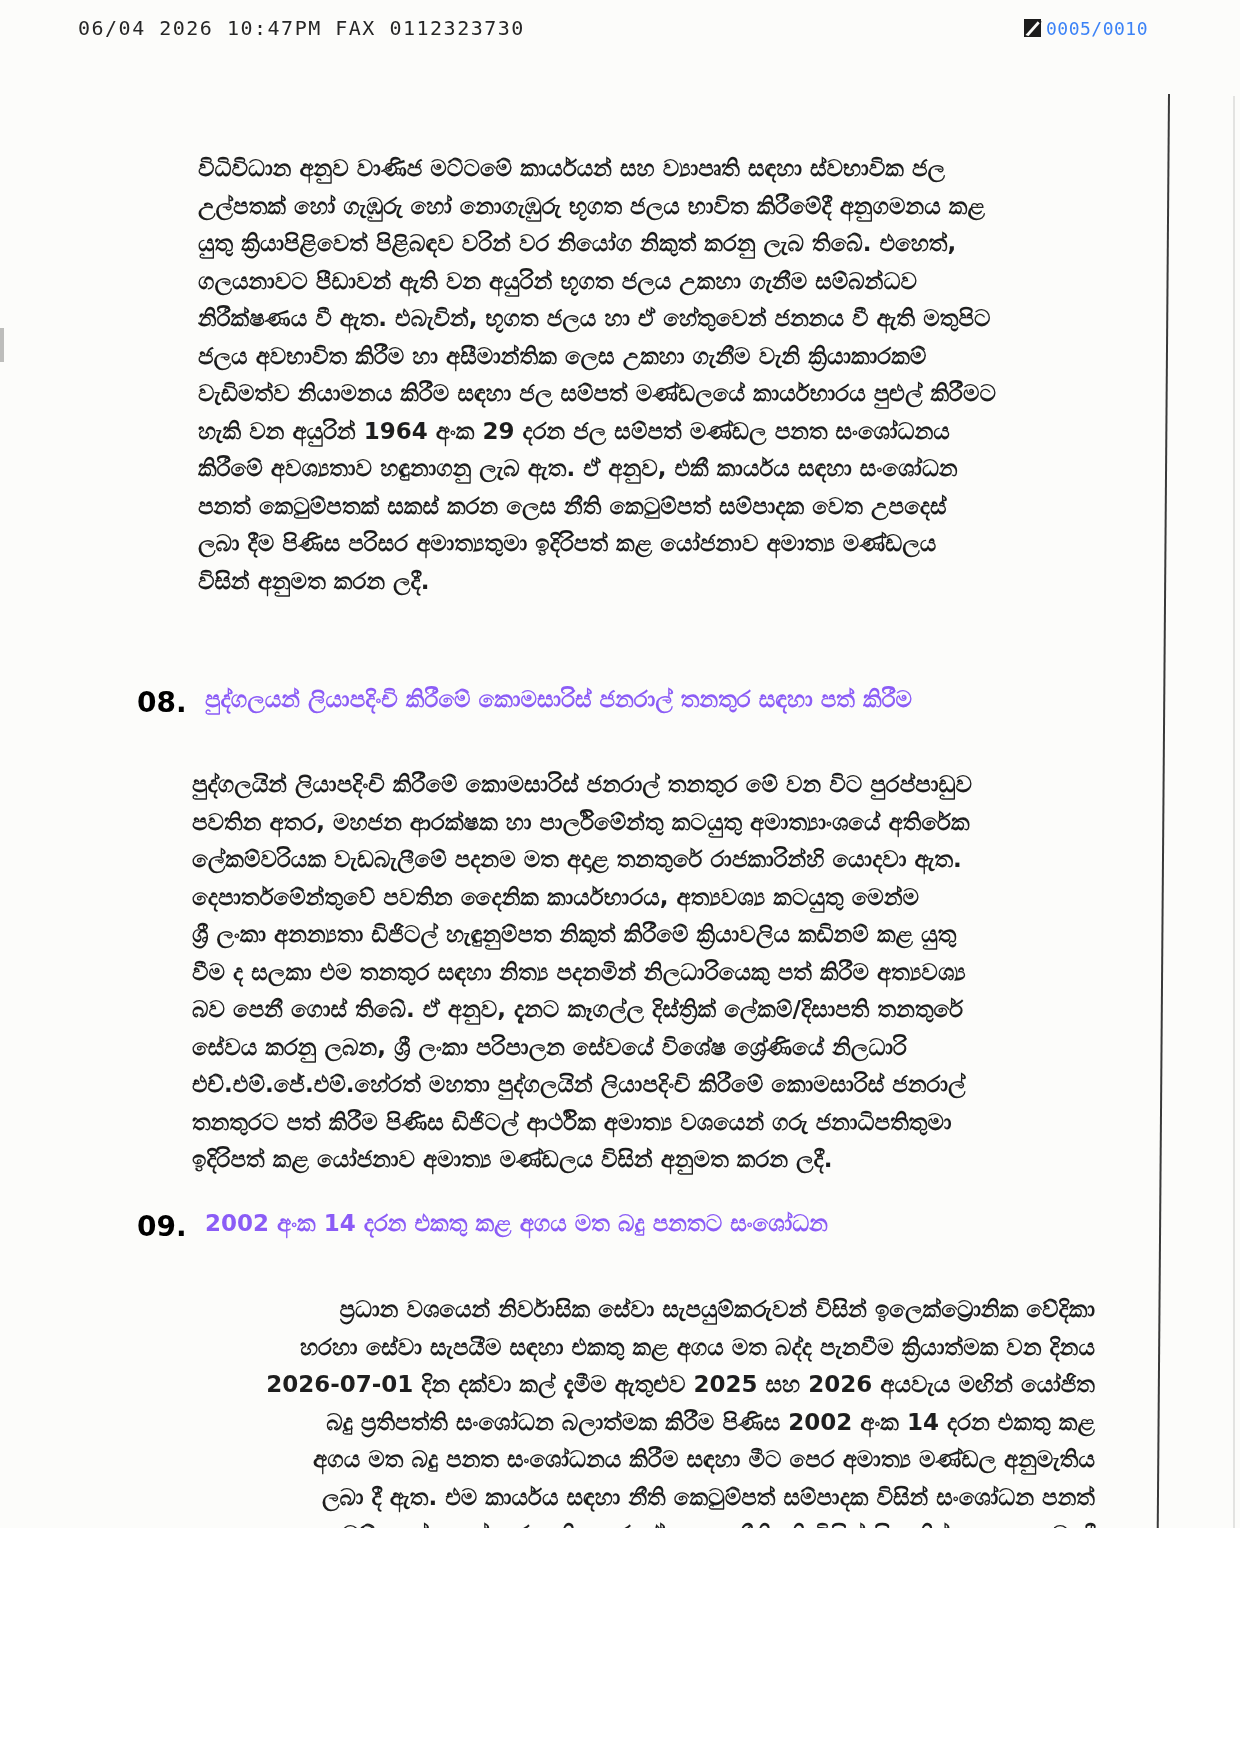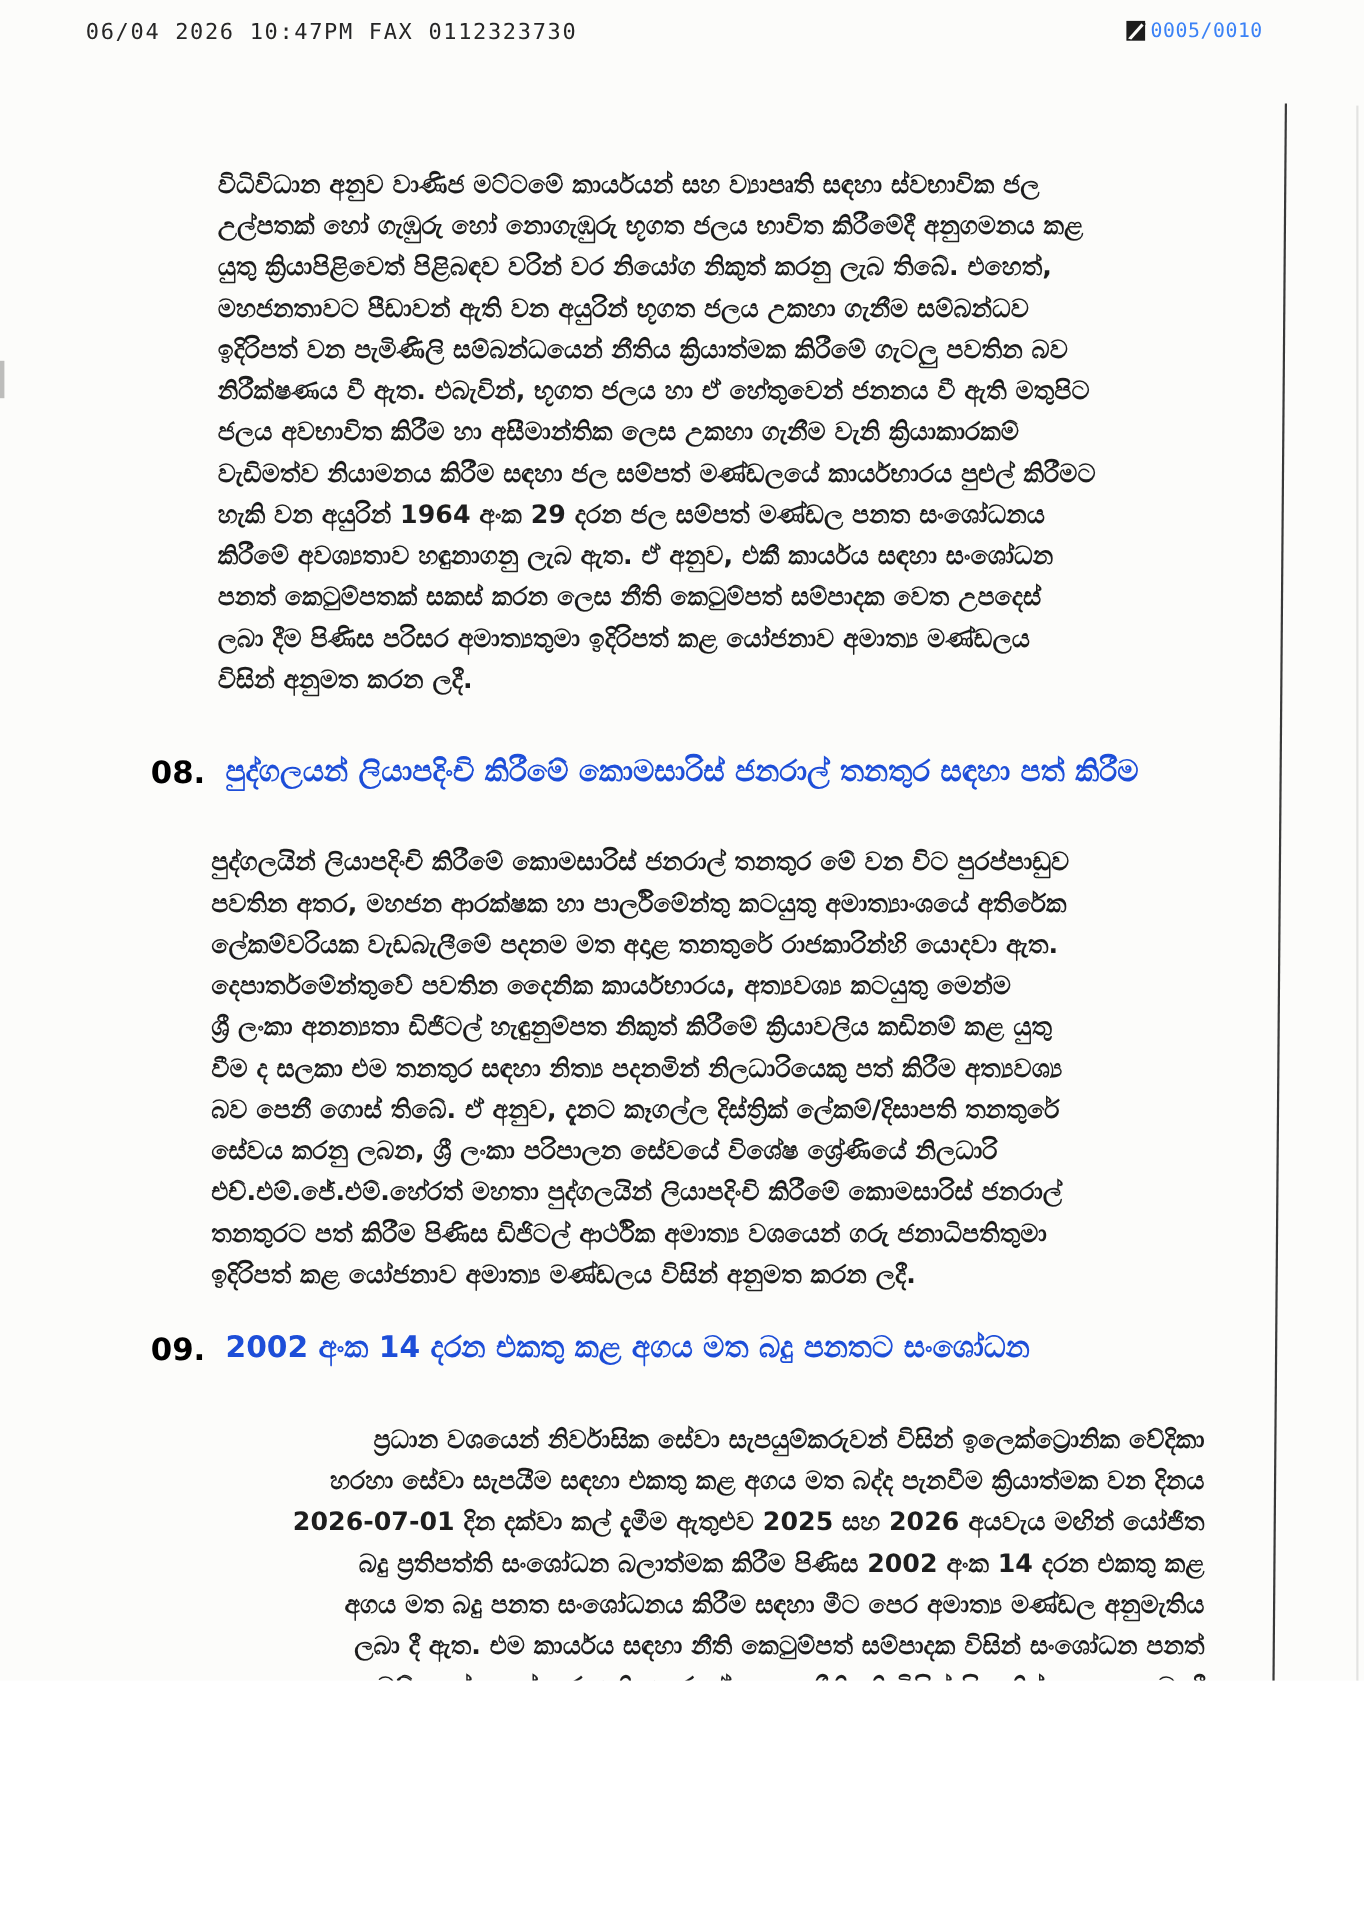--- a/index.html
+++ b/index.html
@@ -25,22 +25,22 @@
   
   .para { position:absolute; font-size:23px; line-height:37.5px; }
   .para .line { white-space:nowrap; height:37.5px;font-weight:bold; }
   #para1 { left:198px; top:150px; width:880px; }
   #para2 { left:192px; top:766px; width:885px; }
   #para3 { left:155px; top:1291px; width:940px;text-align:right; }
   .section-number {
     position:absolute; left:137px; font-size:28px; font-weight:bold; color:#000000;
   }
   .section-heading {
-    position:absolute; left:205px; font-size:27px; font-weight:bold;
-    color:#1d4ed8; white-space:nowrap;
+    position:absolute; left:205px; font-size:23px; font-weight:bold;
+    color:#8b5cf6; white-space:nowrap;
   }
   #sec08-num { top:686px; }
   #sec08-head { top:686px; width:870px; }
   #sec09-num { top:1210px; }
   #sec09-head { top:1210px; width:870px; }
   .page-number {
     position:absolute; left:605px; top:1548px; width:30px;
     font-size:23px; text-align:center; color:#202020;
   }
   
@@ -82,22 +82,21 @@
         <path d="M15 4.5 L18.5 8 L19.5 5.5 L17 3.5 Z" fill="#1c1c1c"></path>
       </svg>
     </span>
     <span>0005/0010</span>
   </div>
 
   <div class="para" id="para1">
       <div class="line">විධිවිධාන අනුව වාණිජ මට්ටමේ කාර්යයන් සහ ව්‍යාපෘති සඳහා ස්වභාවික ජල</div>
       <div class="line">උල්පතක් හෝ ගැඹුරු හෝ නොගැඹුරු භූගත ජලය භාවිත කිරීමේදී අනුගමනය කළ</div>
       <div class="line">යුතු ක්‍රියාපිළිවෙත් පිළිබඳව වරින් වර නියෝග නිකුත් කරනු ලැබ තිබේ. එහෙත්,</div>
-      <div class="line">මහජනතාවට පීඩාවන් ඇති වන අයුරින් භූගත ජලය උකහා ගැනීම සම්බන්ධව</div>
-      <div class="line">ඉදිරිපත් වන පැමිණිලි සම්බන්ධයෙන් නීතිය ක්‍රියාත්මක කිරීමේ ගැටලු පවතින බව</div>
+      <div class="line">ගලයනාවට පීඩාවන් ඇති වන අයුරින් භූගත ජලය උකහා ගැනීම සම්බන්ධව</div>
       <div class="line">නිරීක්ෂණය වී ඇත. එබැවින්, භූගත ජලය හා ඒ හේතුවෙන් ජනනය වී ඇති මතුපිට</div>
       <div class="line">ජලය අවභාවිත කිරීම හා අසීමාන්තික ලෙස උකහා ගැනීම වැනි ක්‍රියාකාරකම්</div>
       <div class="line">වැඩිමත්ව නියාමනය කිරීම සඳහා ජල සම්පත් මණ්ඩලයේ කාර්යභාරය පුළුල් කිරීමට</div>
       <div class="line">හැකි වන අයුරින් 1964 අංක 29 දරන ජල සම්පත් මණ්ඩල පනත සංශෝධනය</div>
       <div class="line">කිරීමේ අවශ්‍යතාව හඳුනාගනු ලැබ ඇත. ඒ අනුව, එකී කාර්යය සඳහා සංශෝධන</div>
       <div class="line">පනත් කෙටුම්පතක් සකස් කරන ලෙස නීති කෙටුම්පත් සම්පාදක වෙත උපදෙස්</div>
       <div class="line">ලබා දීම පිණිස පරිසර අමාත්‍යතුමා ඉදිරිපත් කළ යෝජනාව අමාත්‍ය මණ්ඩලය</div>
       <div class="line">විසින් අනුමත කරන ලදී.</div>
     </div>
 

